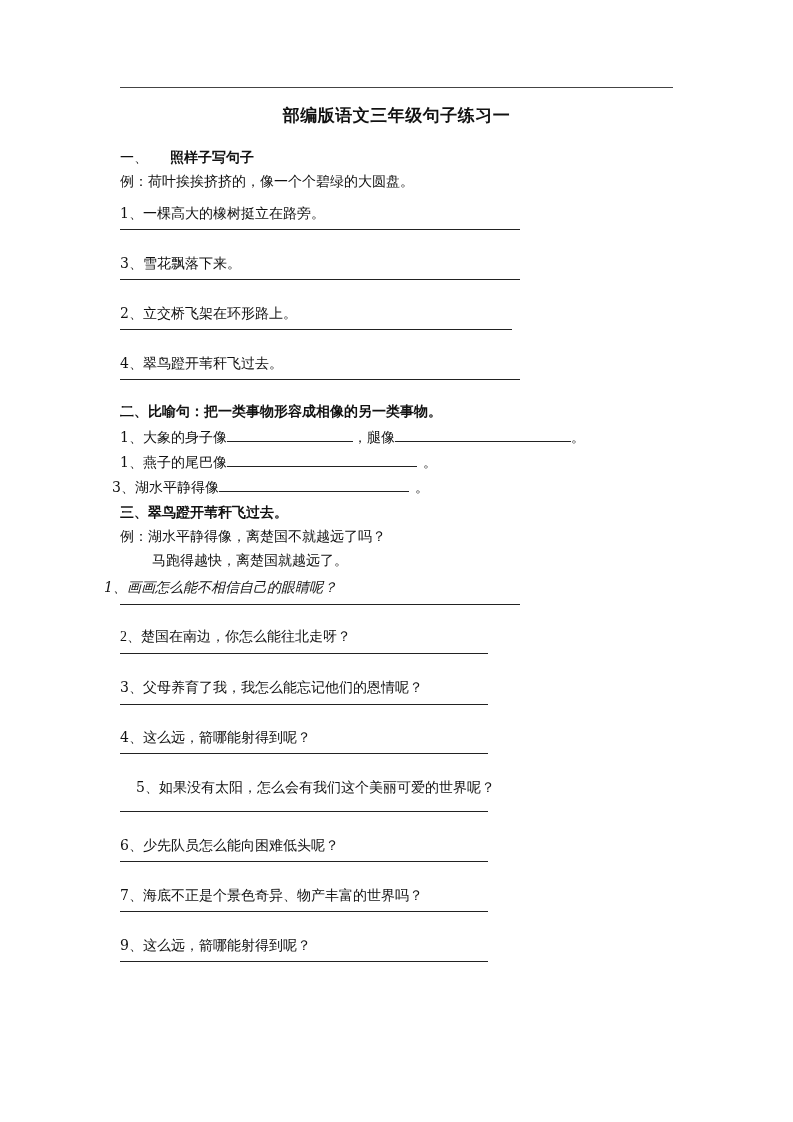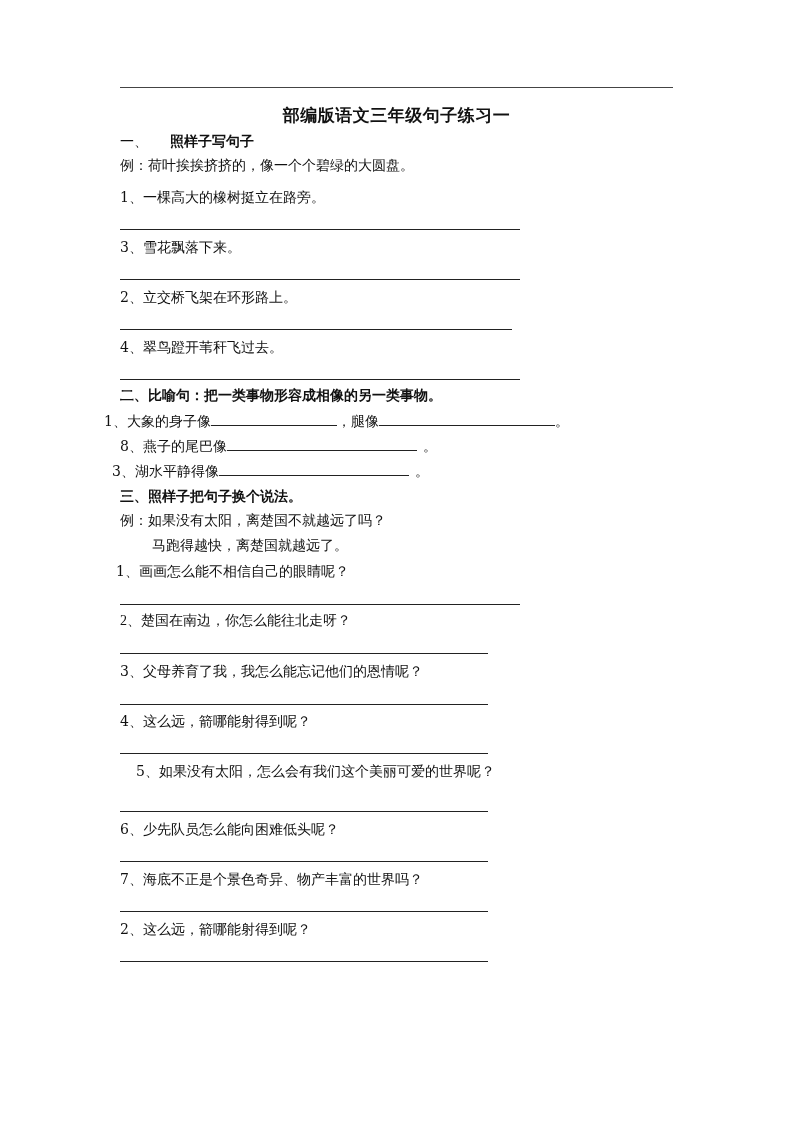--- a/index.html
+++ b/index.html
@@ -1,18 +1,18 @@
 <!DOCTYPE html>
 <html><head>
 <meta charset="utf-8">
 <style>
   html, body { margin: 0; padding: 0; background: #ffffff; }
   body { width: 793px; height: 1122px; position: relative; overflow: hidden;
          font-family: "DejaVu Serif", "Liberation Serif", serif; color: #111; }
-  .abs { position: absolute; }
+  .abs { position: absolute; margin-top: 16px; }
   .rule { position: absolute; height: 0; border-top: 1px solid #222; }
   .top-rule { border-top: 1.5px solid #444; }
   .title { position: absolute; left: 0; width: 793px; top: 104px; text-align: center;
            font-size: 17px; font-weight: bold; letter-spacing: 0.5px; }
   .heading { font-family: "DejaVu Sans", "Liberation Sans", sans-serif; font-weight: bold; font-size: 13.5px; }
   .line { font-size: 14px; white-space: nowrap; line-height: 18px; }
   .blank { display: inline-block; border-bottom: 1px solid #222; height: 14px; vertical-align: baseline; }
 </style>
 </head>
 <body>
@@ -30,42 +30,42 @@
 <div class="rule" style="left:120px; top:229px; width:400px;"></div>
 <div class="abs line" style="left:120px; top:238px;">3、雪花飘落下来。</div>
 <div class="rule" style="left:120px; top:279px; width:400px;"></div>
 <div class="abs line" style="left:120px; top:288px;">2、立交桥飞架在环形路上。</div>
 <div class="rule" style="left:120px; top:329px; width:392px;"></div>
 <div class="abs line" style="left:120px; top:338px;">4、翠鸟蹬开苇秆飞过去。</div>
 <div class="rule" style="left:120px; top:379px; width:400px;"></div>
 
 <div class="abs line heading" style="left:120px; top:386px;">二、比喻句：把一类事物形容成相像的另一类事物。</div>
 
-<div class="abs line" style="left:104px; top:411px;">
+<div class="abs line" style="left:120px; top:411px;">
   <span>1、大象的身子像</span><span class="blank" style="width:126px;"></span><span>，腿像</span><span class="blank" style="width:176px;"></span><span>。</span>
 </div>
 <div class="abs line" style="left:120px; top:436px;">
-  <span>8、燕子的尾巴像</span><span class="blank" style="width:190px;"></span><span style="display:inline-block; width:6px;"></span><span>。</span>
+  <span>1、燕子的尾巴像</span><span class="blank" style="width:190px;"></span><span style="display:inline-block; width:6px;"></span><span>。</span>
 </div>
 <div class="abs line" style="left:112px; top:461px;">
   <span>3、湖水平静得像</span><span class="blank" style="width:190px;"></span><span style="display:inline-block; width:6px;"></span><span>。</span>
 </div>
 
-<div class="abs line heading" style="left:120px; top:487px;">三、照样子把句子换个说法。</div>
-<div class="abs line" style="left:120px; top:511px;">例：如果没有太阳，离楚国不就越远了吗？</div>
-<div class="abs line" style="left:152px; top:536px;">马跑得越快，离楚国就越远了。</div>
+<div class="abs line heading" style="left:120px; top:487px;">三、翠鸟蹬开苇秆飞过去。</div>
+<div class="abs line" style="left:120px; top:511px;">例：湖水平静得像，离楚国不就越远了吗？</div>
+<div class="abs line" style="left:152px; top:536px;font-family:Liberation Serif, serif;">马跑得越快，离楚国就越远了。</div>
 
-<div class="abs line" style="left:116px; top:562px;">1、画画怎么能不相信自己的眼睛呢？</div>
+<div class="abs line" style="left:104px; top:562px;font-style:italic;">1、画画怎么能不相信自己的眼睛呢？</div>
 <div class="rule" style="left:120px; top:604px; width:400px;"></div>
 <div class="abs line" style="left:120px; top:612px;font-family:Liberation Serif, serif;">2、楚国在南边，你怎么能往北走呀？</div>
 <div class="rule" style="left:120px; top:653px; width:368px;"></div>
 <div class="abs line" style="left:120px; top:662px;text-align:center;">3、父母养育了我，我怎么能忘记他们的恩情呢？</div>
 <div class="rule" style="left:120px; top:704px; width:368px;"></div>
 <div class="abs line" style="left:120px; top:712px;">4、这么远，箭哪能射得到呢？</div>
 <div class="rule" style="left:120px; top:753px; width:368px;"></div>
 <div class="abs line" style="left:136px; top:762px;">5、如果没有太阳，怎么会有我们这个美丽可爱的世界呢？</div>
 <div class="rule" style="left:120px; top:811px; width:368px;"></div>
 <div class="abs line" style="left:120px; top:820px;">6、少先队员怎么能向困难低头呢？</div>
 <div class="rule" style="left:120px; top:861px; width:368px;"></div>
 <div class="abs line" style="left:120px; top:870px;">7、海底不正是个景色奇异、物产丰富的世界吗？</div>
 <div class="rule" style="left:120px; top:911px; width:368px;"></div>
-<div class="abs line" style="left:120px; top:920px;">2、这么远，箭哪能射得到呢？</div>
+<div class="abs line" style="left:120px; top:920px;">9、这么远，箭哪能射得到呢？</div>
 <div class="rule" style="left:120px; top:961px; width:368px;"></div>
 
 </body></html>

